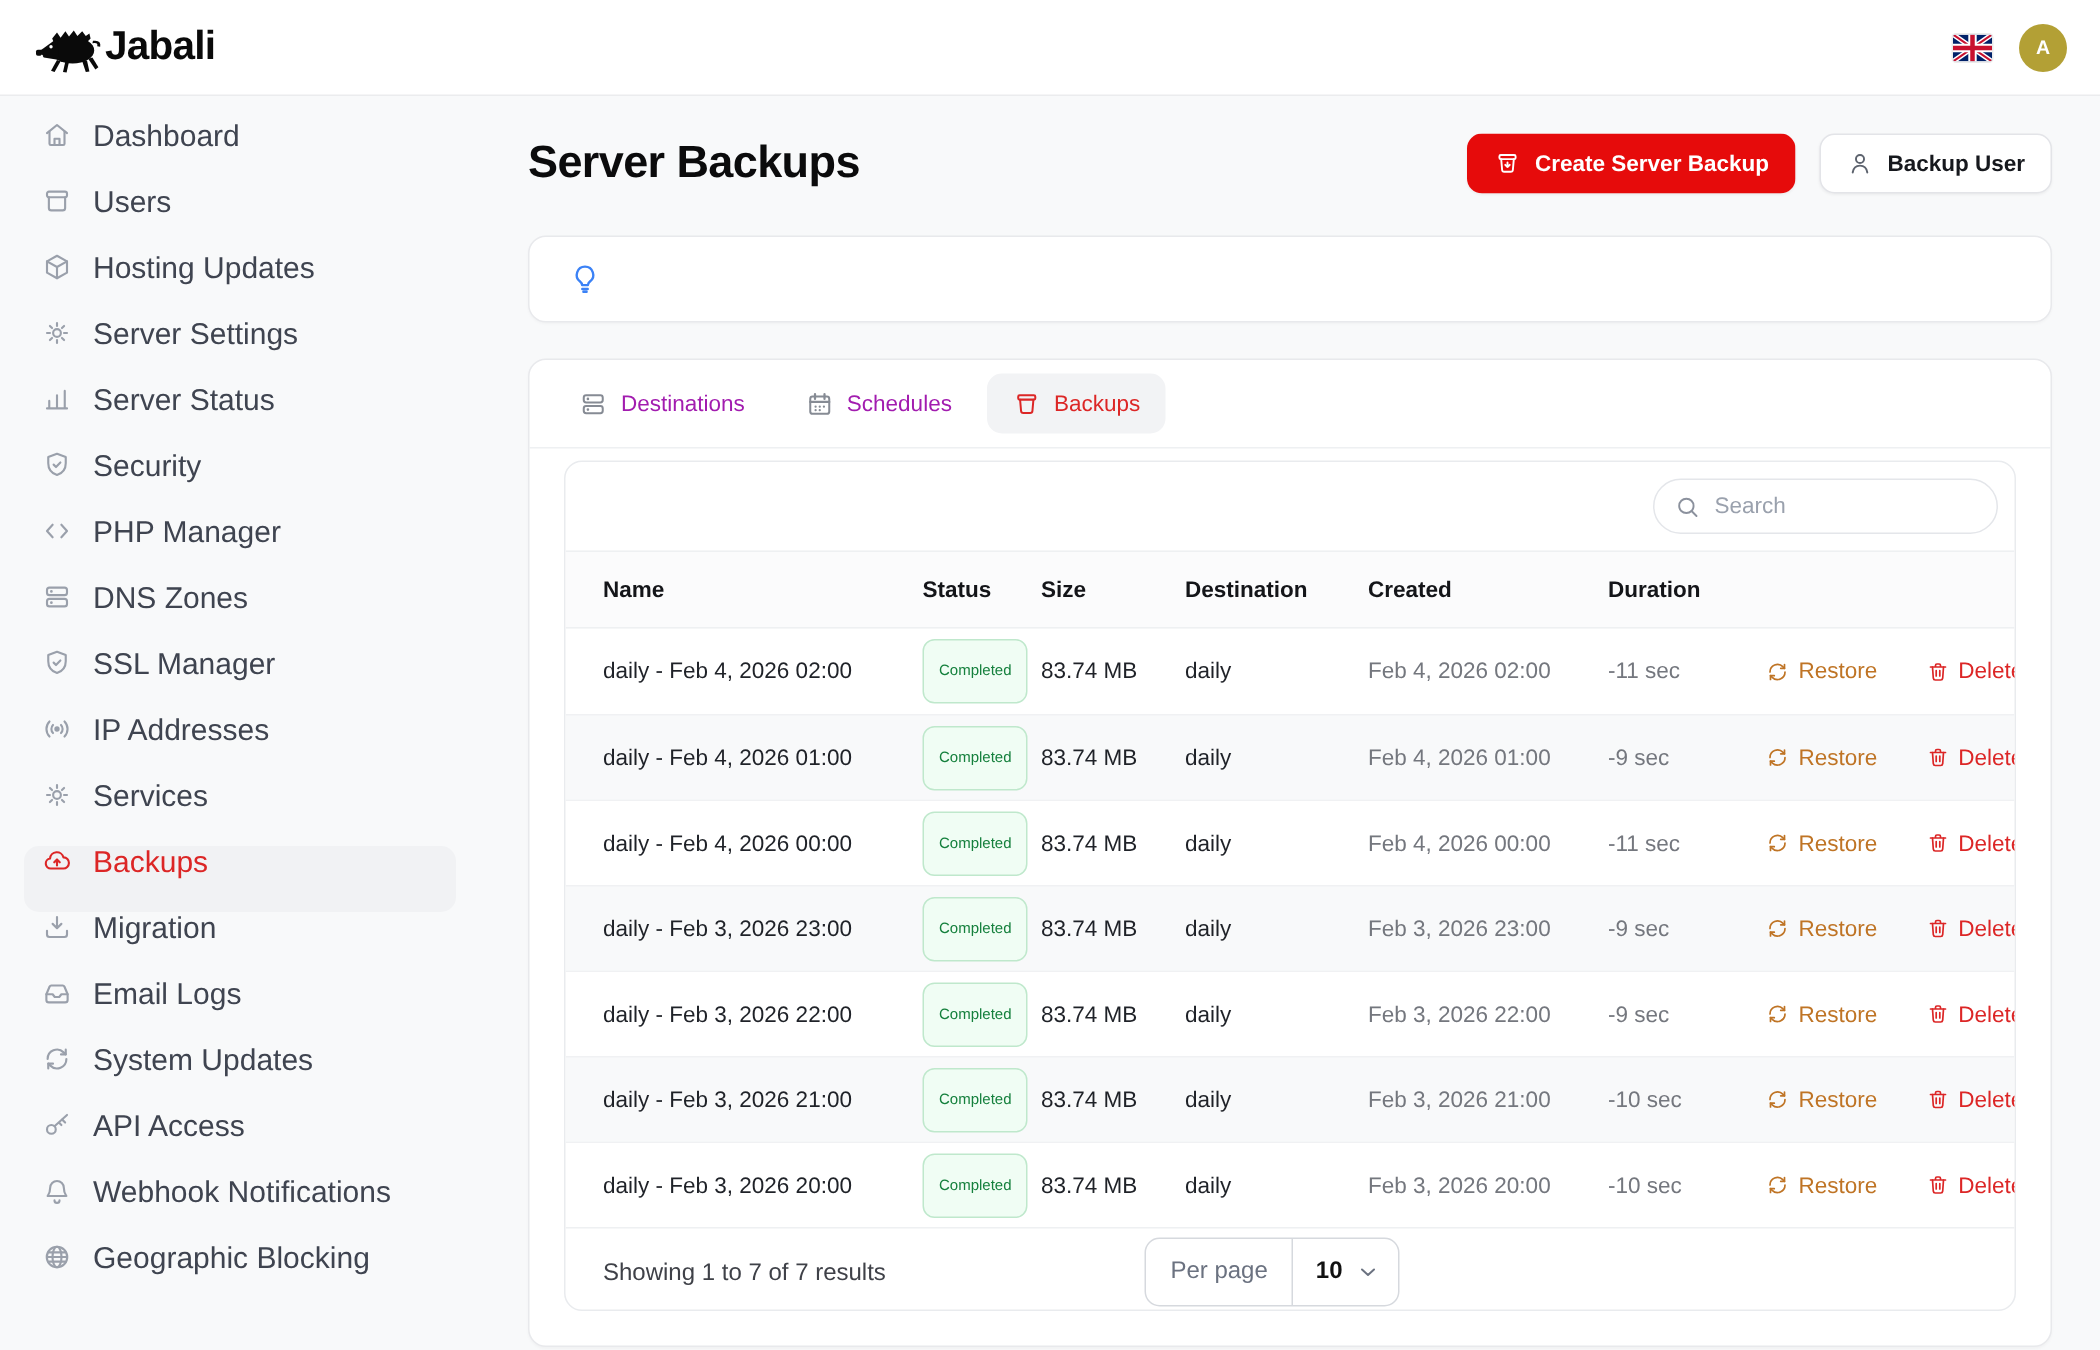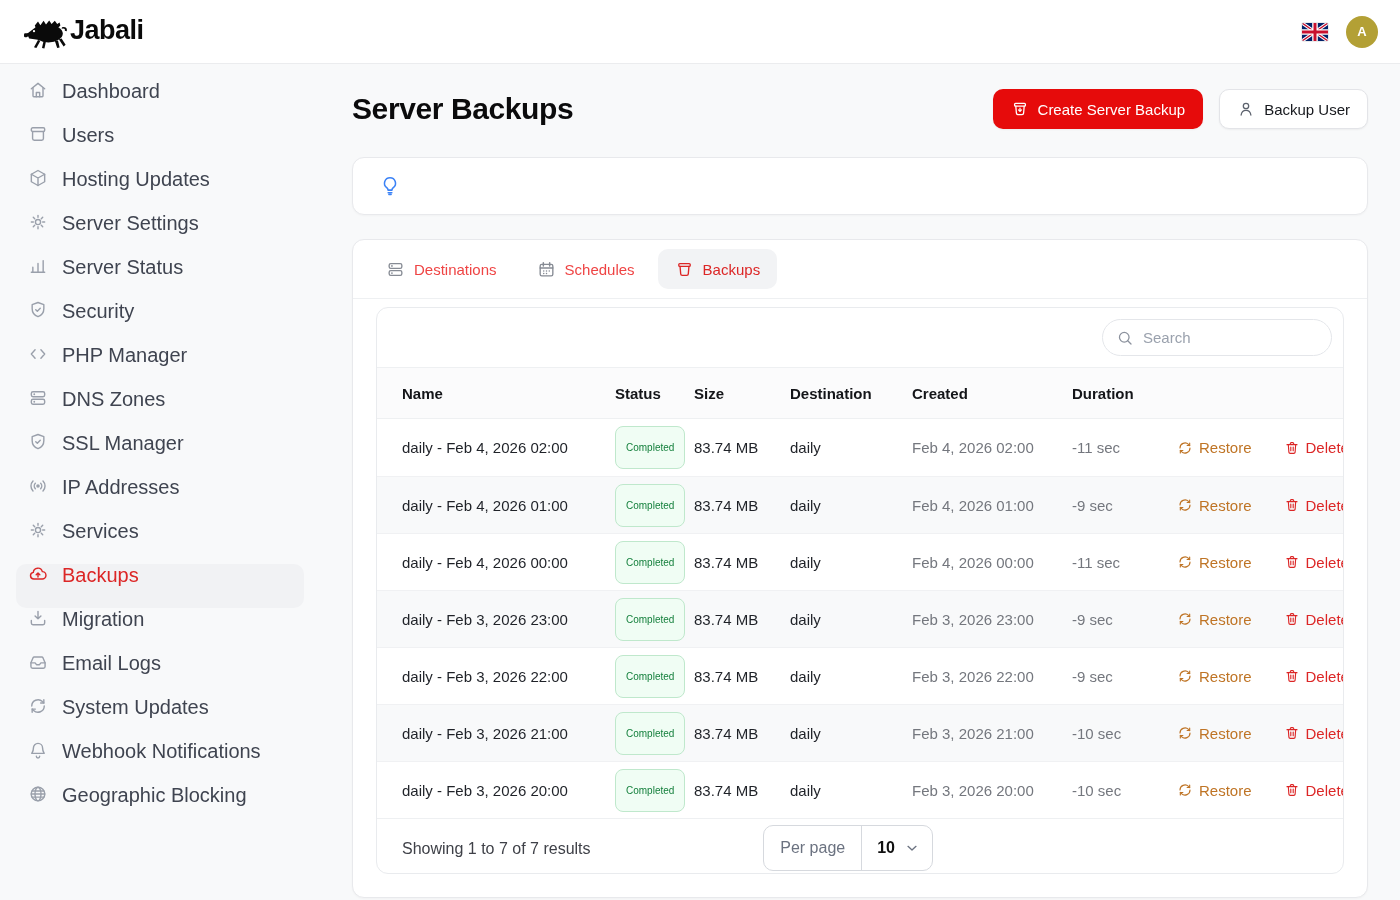--- a/index.html
+++ b/index.html
@@ -29,36 +29,36 @@
   .side-item.active{background:#f1f2f4;color:var(--red-active);font-weight:500}
   .side-item.active .icon{color:var(--red-active)}
   .icon svg{width:100%;height:100%}
 
   main{width:1016px;margin-left:32px}
 
   
   .page-head{margin-top:25px;display:flex;align-items:center;justify-content:space-between}
   h1{font-size:30px;font-weight:800;letter-spacing:-0.4px;color:#0b0b0c}
   .actions{display:flex;gap:16px}
-  .btn{height:40px;border-radius:10px;display:flex;align-items:center;gap:9px;padding:0 17px;font-size:15px;font-weight:400;cursor:pointer;border:1px solid transparent;background:#fff;box-shadow:0 1px 2px rgba(0,0,0,.05)}
+  .btn{height:40px;border-radius:10px;display:flex;align-items:center;gap:9px;padding:0 17px;font-size:15px;font-weight:700;cursor:pointer;border:1px solid transparent;background:#fff;box-shadow:0 1px 2px rgba(0,0,0,.05)}
   .btn .icon{width:18px;height:18px;color:#5d636e}
   .btn.secondary{border-color:#e3e4e8;color:#16181d}
   .btn.primary{background:var(--red);color:#fff}
   .btn.primary .icon{color:#fff}
 
   
   .rec-card{margin-top:28px;background:#fff;border:1px solid var(--border);border-radius:12px;padding:17px 24px 17px 26px;display:flex;align-items:center;gap:25px;box-shadow:0 1px 2px rgba(0,0,0,.03)}
   .rec-card .icon{width:22px;height:22px;color:#3b82f6;flex:none}
   .rec-title{font-size:17px;font-weight:700;color:#101114;margin-bottom:6px}
   .rec-body{font-size:15px;line-height:20px;color:#55575e;max-width:890px}
 
   
   .panel{margin-top:24px;background:#fff;border:1px solid var(--border);border-radius:12px;box-shadow:0 1px 2px rgba(0,0,0,.03)}
   .tabs{display:flex;gap:6px;padding:9px 16px;border-bottom:1px solid var(--border-soft)}
-  .tab{height:40px;border-radius:10px;display:flex;align-items:center;gap:9px;padding:0 17px;font-size:15px;color:#ef4444;cursor:pointer}
+  .tab{height:40px;border-radius:10px;display:flex;align-items:center;gap:9px;padding:0 17px;font-size:15px;color:#a21caf;cursor:pointer}
   .tab .icon{width:19px;height:19px;color:#868b94}
   .tab.active{background:#f2f3f5;color:var(--red-active);font-weight:500}
   .tab.active .icon{color:var(--red-active)}
   .panel-body{padding:8px 23px 23px}
   .table-card{border:1px solid #e9ebee;border-radius:12px;overflow:hidden}
 
   .search-row{display:flex;justify-content:flex-end;padding:11px}
   .search{width:230px;height:37px;border:1px solid #e4e6ea;border-radius:19px;display:flex;align-items:center;gap:9px;padding:0 13px;background:#fff}
   .search .icon{width:18px;height:18px;color:#8b919d;flex:none}
   .search input{border:none;outline:none;font-size:15px;color:#111;width:100%;font-family:inherit;background:transparent}
@@ -256,20 +256,29 @@
       <div class="side-item">
         <span class="icon">
           <svg viewBox="0 0 24 24" fill="none" stroke="currentColor" stroke-width="1.7" stroke-linecap="round" stroke-linejoin="round">
             <path d="M4.5 12a7.5 7.5 0 0112.8-5.3L19 8.3"></path>
             <path d="M19 4.5v3.8h-3.8"></path>
             <path d="M19.5 12a7.5 7.5 0 01-12.8 5.3L5 15.7"></path>
             <path d="M5 19.5v-3.8h3.8"></path>
           </svg>
         </span>
         <span>System Updates</span>
+      </div>
+      <div class="side-item">
+        <span class="icon">
+          <svg viewBox="0 0 24 24" fill="none" stroke="currentColor" stroke-width="1.7" stroke-linecap="round" stroke-linejoin="round">
+            <circle cx="7.5" cy="15.5" r="3.5"></circle>
+            <path d="M10 13L20 4M16 7.5l2.5 2.5M13.5 10l2 2"></path>
+          </svg>
+        </span>
+        <span>API Access</span>
       </div>
       <div class="side-item">
         <span class="icon">
           <svg viewBox="0 0 24 24" fill="none" stroke="currentColor" stroke-width="1.7" stroke-linecap="round" stroke-linejoin="round">
             <path d="M12 4a5.5 5.5 0 00-5.5 5.5c0 4-1.5 5.5-2 6.5h15c-.5-1-2-2.5-2-6.5A5.5 5.5 0 0012 4z"></path>
             <path d="M10 19.5a2 2 0 004 0"></path>
           </svg>
         </span>
         <span>Webhook Notifications</span>
       </div>

